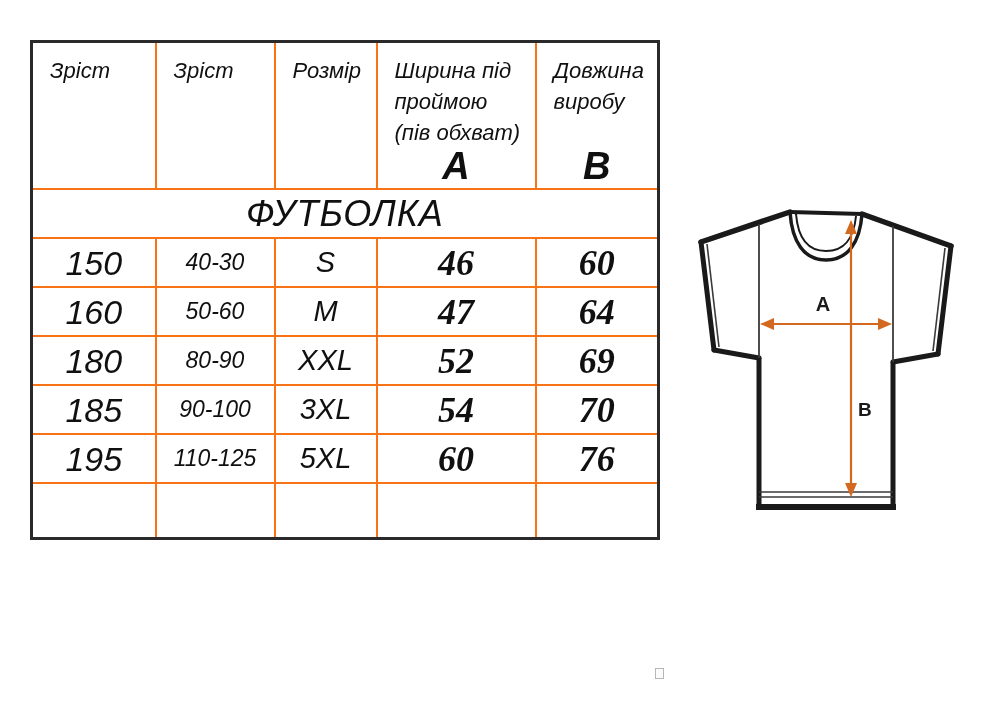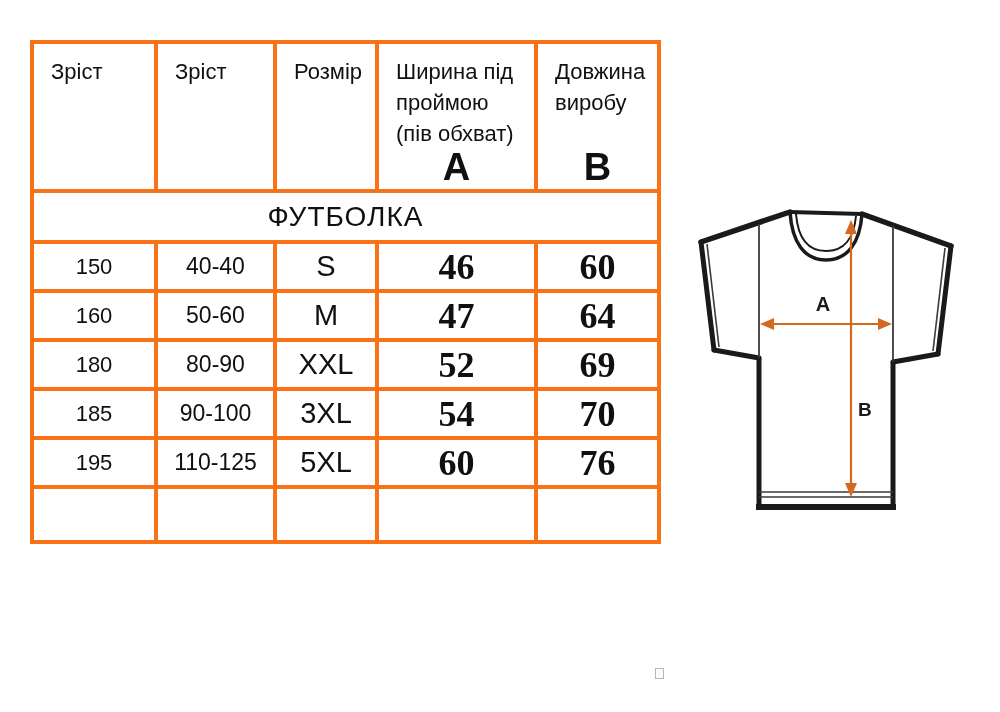--- a/index.html
+++ b/index.html
@@ -7,32 +7,32 @@
     position:relative;width:1000px;height:712px;background:#ffffff;
     font-family:"Liberation Sans",sans-serif;color:#111;overflow:hidden;
   }
   
   table.size{
     position:absolute;left:30px;top:40px;width:627px;
     border-collapse:collapse;table-layout:fixed;
     border:3px solid #2a2a2a;
   }
   table.size td,table.size th{
-    border:4px solid #f97316;padding:0;color:#101010;overflow:hidden;
+    border:2px solid #f97316;padding:0;color:#101010;overflow:hidden;font-style:italic;
   }
   th.hdr{vertical-align:top;text-align:left;font-weight:normal;position:relative;height:145px;}
   .hdr-pad{padding:13px 4px 0 17px;font-size:22px;line-height:1.4;}
   .hdr-letter{
     position:absolute;bottom:1px;left:0;right:0;text-align:center;
     font-size:38px;font-weight:bold;line-height:1.05;
   }
-  tr.title-row td{height:47px;text-align:center;font-size:28px;letter-spacing:1px;}
+  tr.title-row td{height:47px;text-align:center;font-size:36px;letter-spacing:1px;}
   tr.data-row{height:49px;}
   tr.data-row td{text-align:center;vertical-align:middle;line-height:1;}
-  td.c0{font-size:22px;}
+  td.c0{font-size:34px;}
   td.c1{font-size:23px;}
   td.c2{font-size:29px;}
   td.c3,td.c4{font-family:"Liberation Serif",serif;font-size:36px;font-weight:700;}
   tr.empty-row{height:55px;}
   
   .corner-handle{
     position:absolute;left:655px;top:668px;width:7px;height:9px;
     border:1px solid #b7b7b7;background:#fbfbfb;
   }
   
@@ -88,21 +88,21 @@
         <div class="hdr-letter">B</div>
       </th>
     </tr>
 
     <tr class="title-row">
       <td colspan="5">ФУТБОЛКА</td>
     </tr>
 
     <tr class="data-row">
       <td class="c0">150</td>
-      <td class="c1">40-40</td>
+      <td class="c1">40-30</td>
       <td class="c2">S</td>
       <td class="c3">46</td>
       <td class="c4">60</td>
     </tr>
     <tr class="data-row">
       <td class="c0">160</td>
       <td class="c1">50-60</td>
       <td class="c2">M</td>
       <td class="c3">47</td>
       <td class="c4">64</td>

